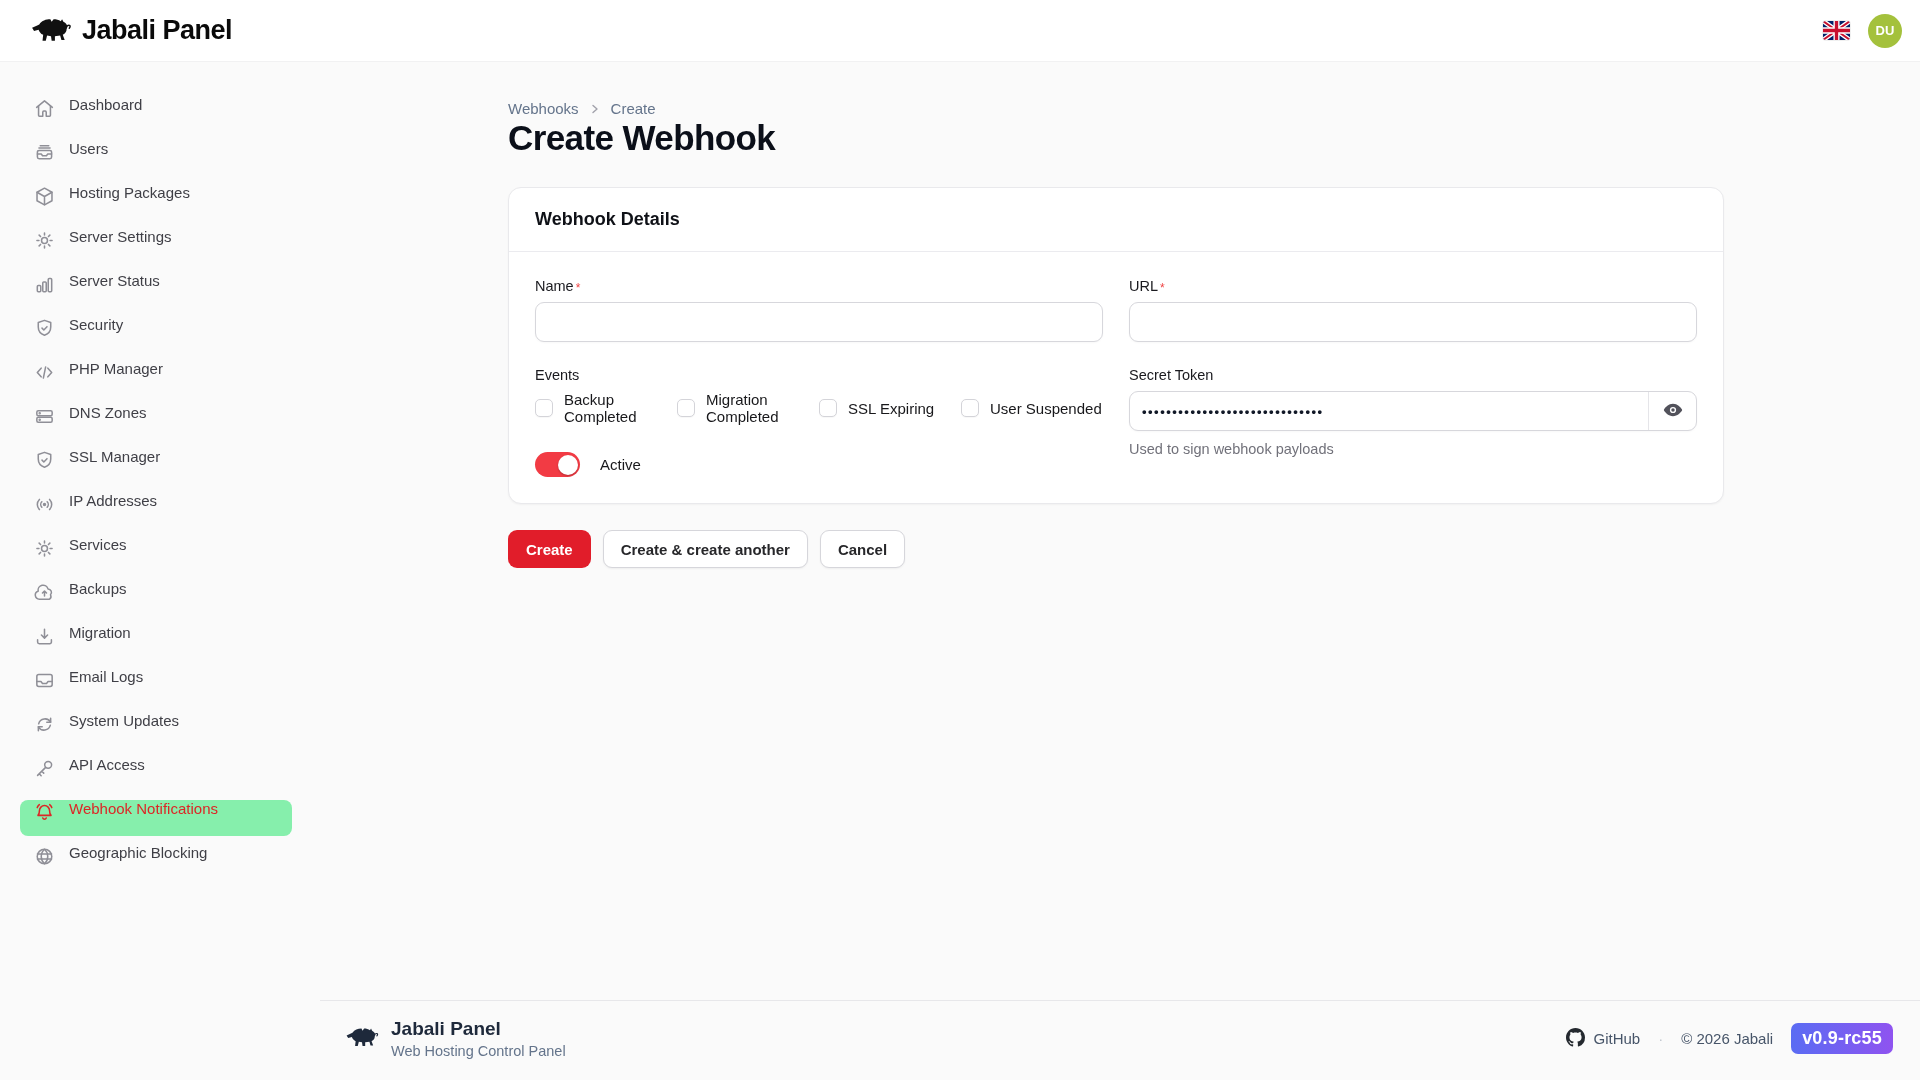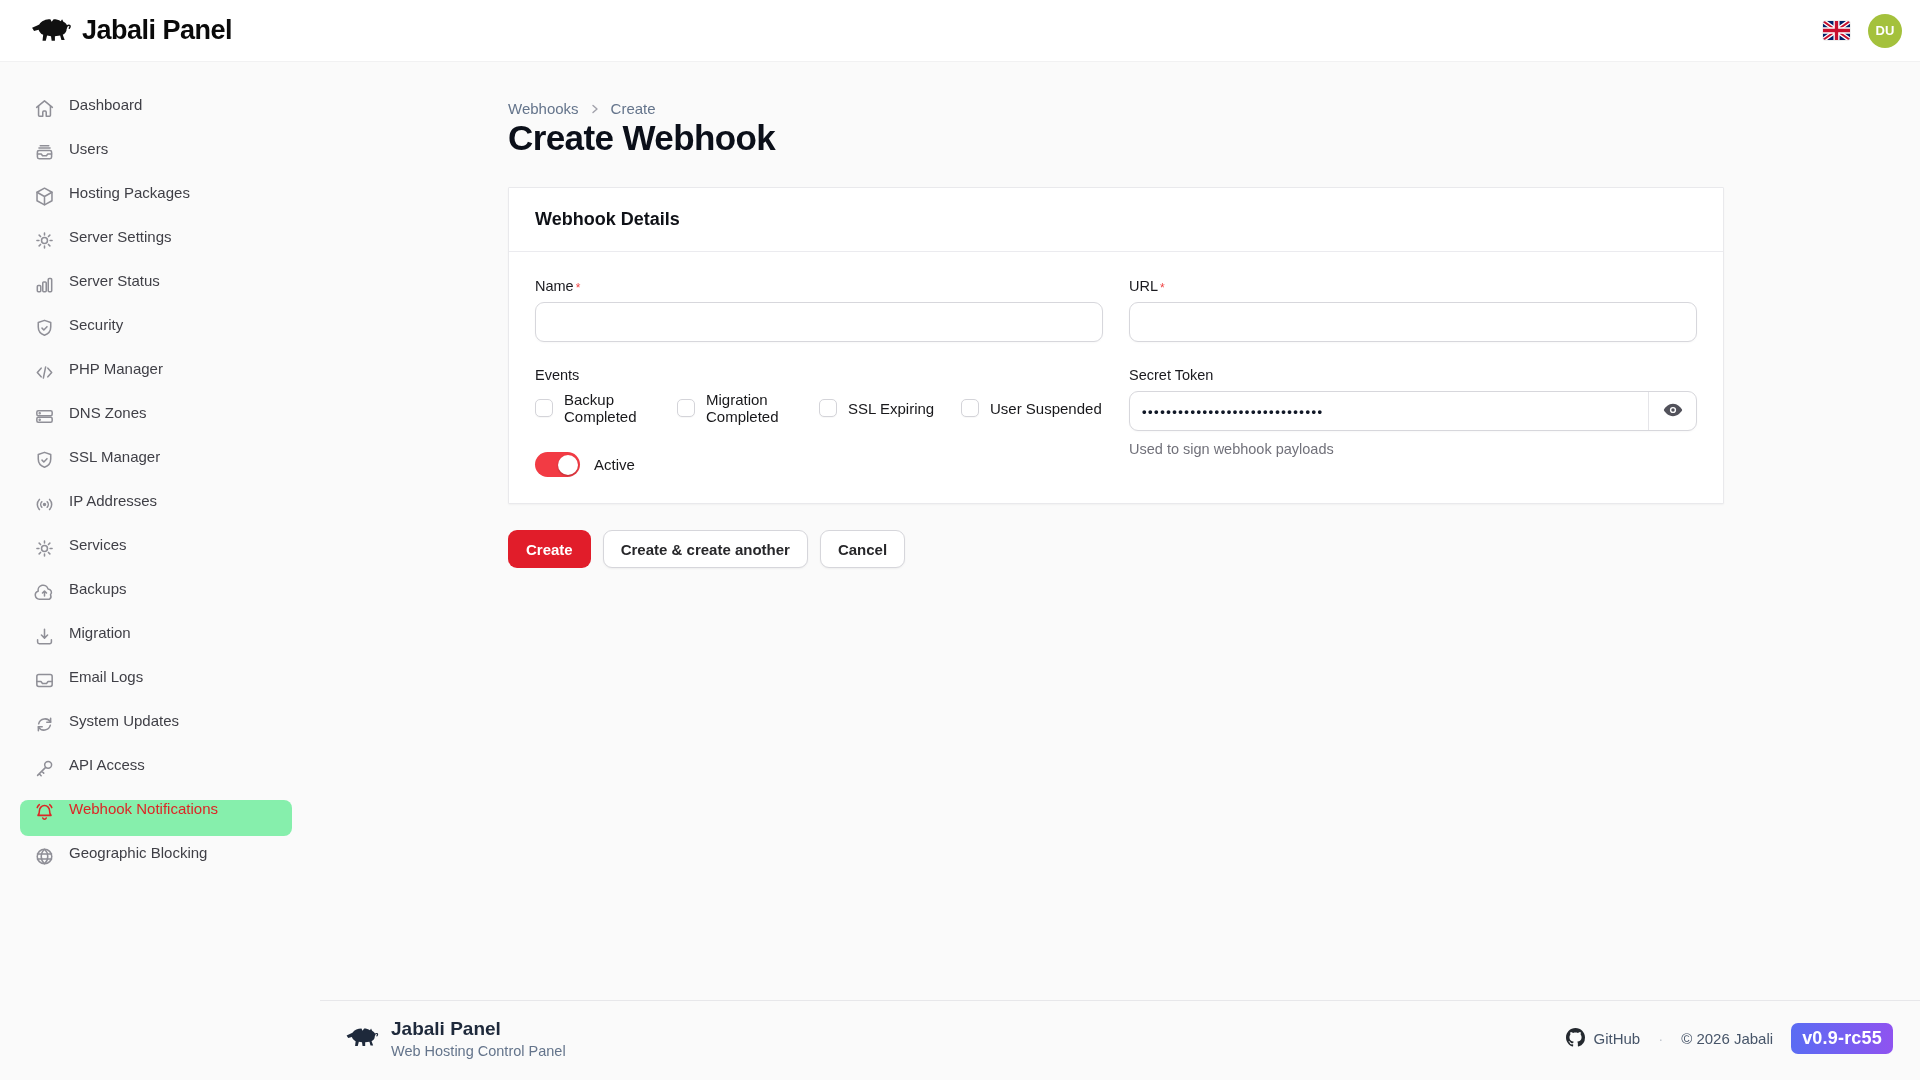--- a/index.html
+++ b/index.html
@@ -42,21 +42,21 @@
   .main { flex:1; min-width:0; }
   .content { width:1216px; margin:0 auto; padding-top:38px; }
 
   .breadcrumb { display:flex; align-items:center; gap:11px; font-size:15px; color:#64748b; }
   .crumb-sep { display:flex; align-items:center; }
   .page-title { margin-top:1px; font-size:35px; font-weight:700; letter-spacing:-0.6px; color:#0b0f19; }
 
   
   .card {
     margin-top:29px; background:#fff; border:1px solid #e9e9ec;
-    border-radius:1px; box-shadow:0 1px 2px rgba(0,0,0,.04);
+    border-radius:13px; box-shadow:0 1px 2px rgba(0,0,0,.04);
   }
   .card-header { padding:21px 26px; border-bottom:1px solid #ebebef; }
   .card-title { font-size:18px; font-weight:700; color:#0f1117; }
   .card-body { padding:26px; }
   .form-grid { display:grid; grid-template-columns:1fr 1fr; column-gap:26px; row-gap:25px; align-items:start; }
 
   .field-label { display:flex; align-items:flex-end; font-size:14.5px; color:#1a1a1f; margin-bottom:8px; }
   .req { color:#ef4444; font-size:12px; margin-left:2px; line-height:1; }
   .text-input {
     width:100%; height:40px; border:1px solid #d7d7dc; border-radius:9px;
@@ -66,21 +66,21 @@
   }
 
   .events-options { display:grid; grid-template-columns:1fr 1fr 1fr 1fr; row-gap:23px; }
   .chk-row { display:flex; align-items:center; gap:11px; cursor:pointer; }
   .chk {
     width:18px; height:18px; border:1px solid #d4d4d9; border-radius:5px;
     background:#fff; box-shadow:0 1px 1px rgba(0,0,0,.03); flex-shrink:0;
   }
   .chk-label { font-size:15px; color:#18181b; }
 
-  .toggle-row { display:flex; align-items:center; gap:14px; margin-top:27px; }
+  .toggle-row { display:flex; align-items:center; gap:20px; margin-top:27px; }
   .toggle { width:45px; height:25px; border-radius:999px; position:relative; cursor:pointer; }
   .toggle-knob {
     position:absolute; top:2.5px; right:2.5px; width:20px; height:20px;
     border-radius:50%; background:#fff; box-shadow:0 1px 2px rgba(0,0,0,.25);
   }
   .toggle-label { font-size:15px; color:#18181b; }
 
   .input-group { position:relative; }
   .input-group .text-input { padding-right:60px; letter-spacing:1.5px; font-weight:700; font-size:13px; }
   .eye-btn {

